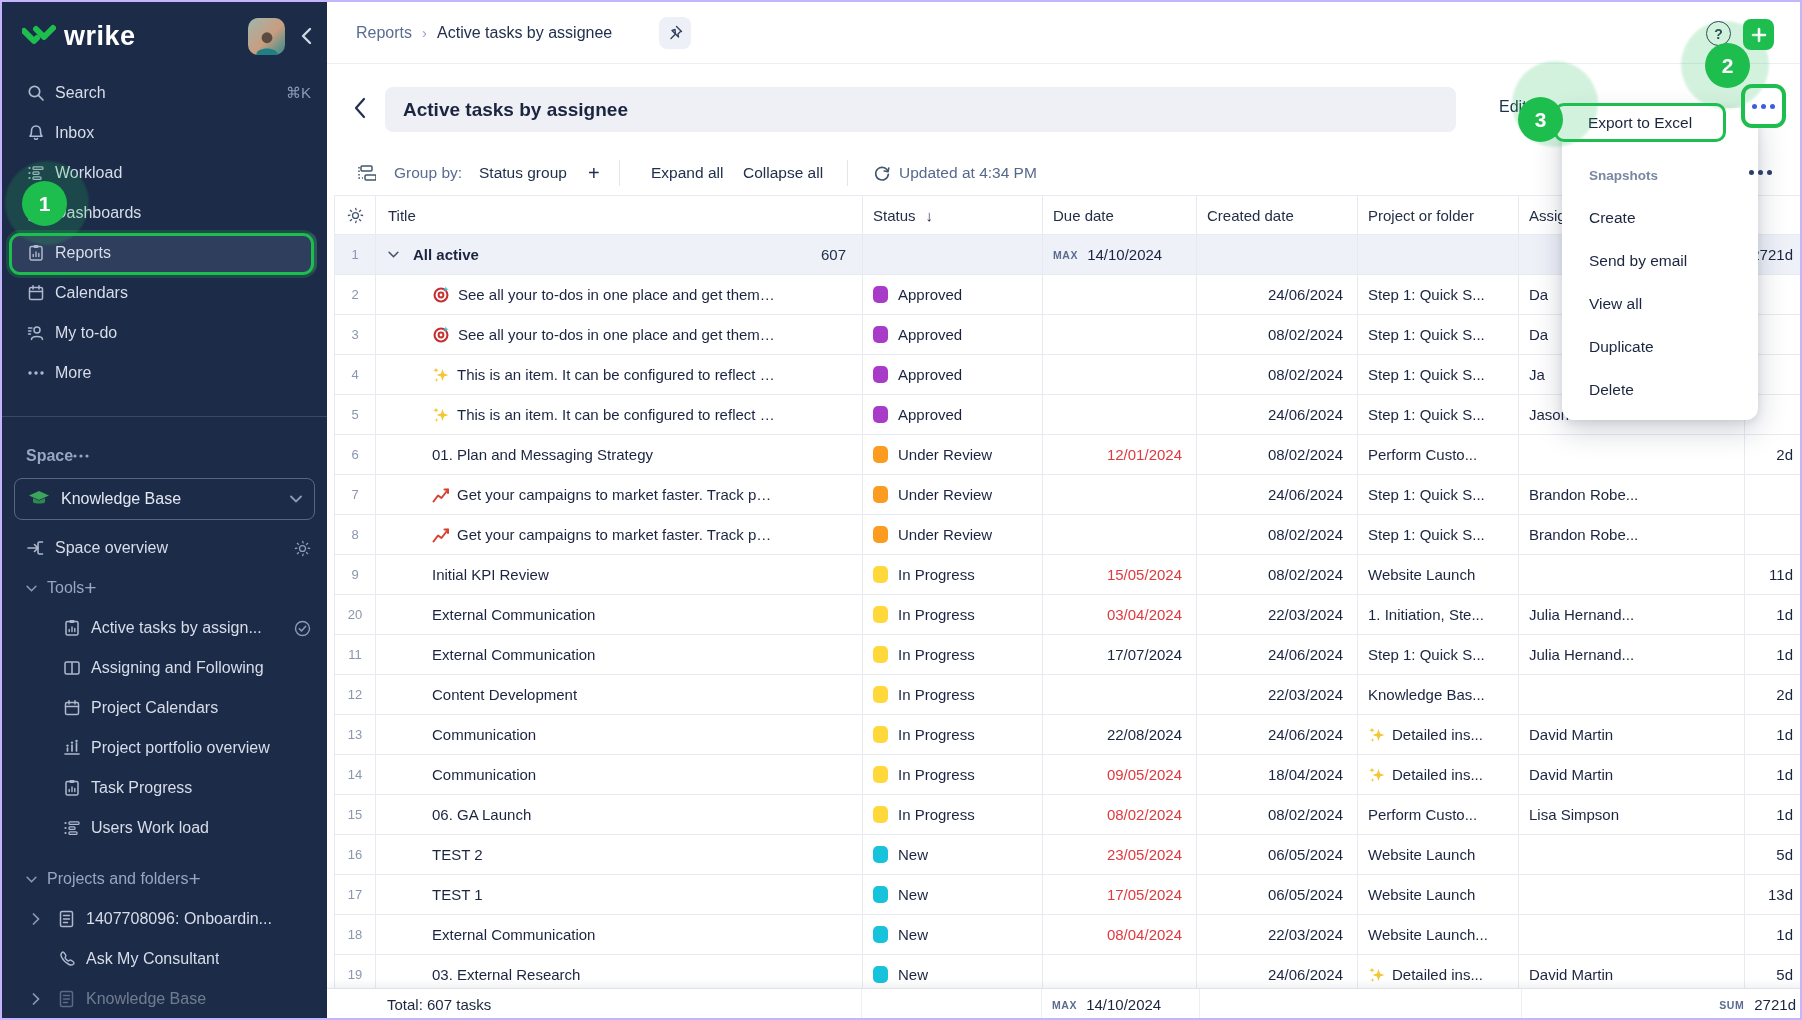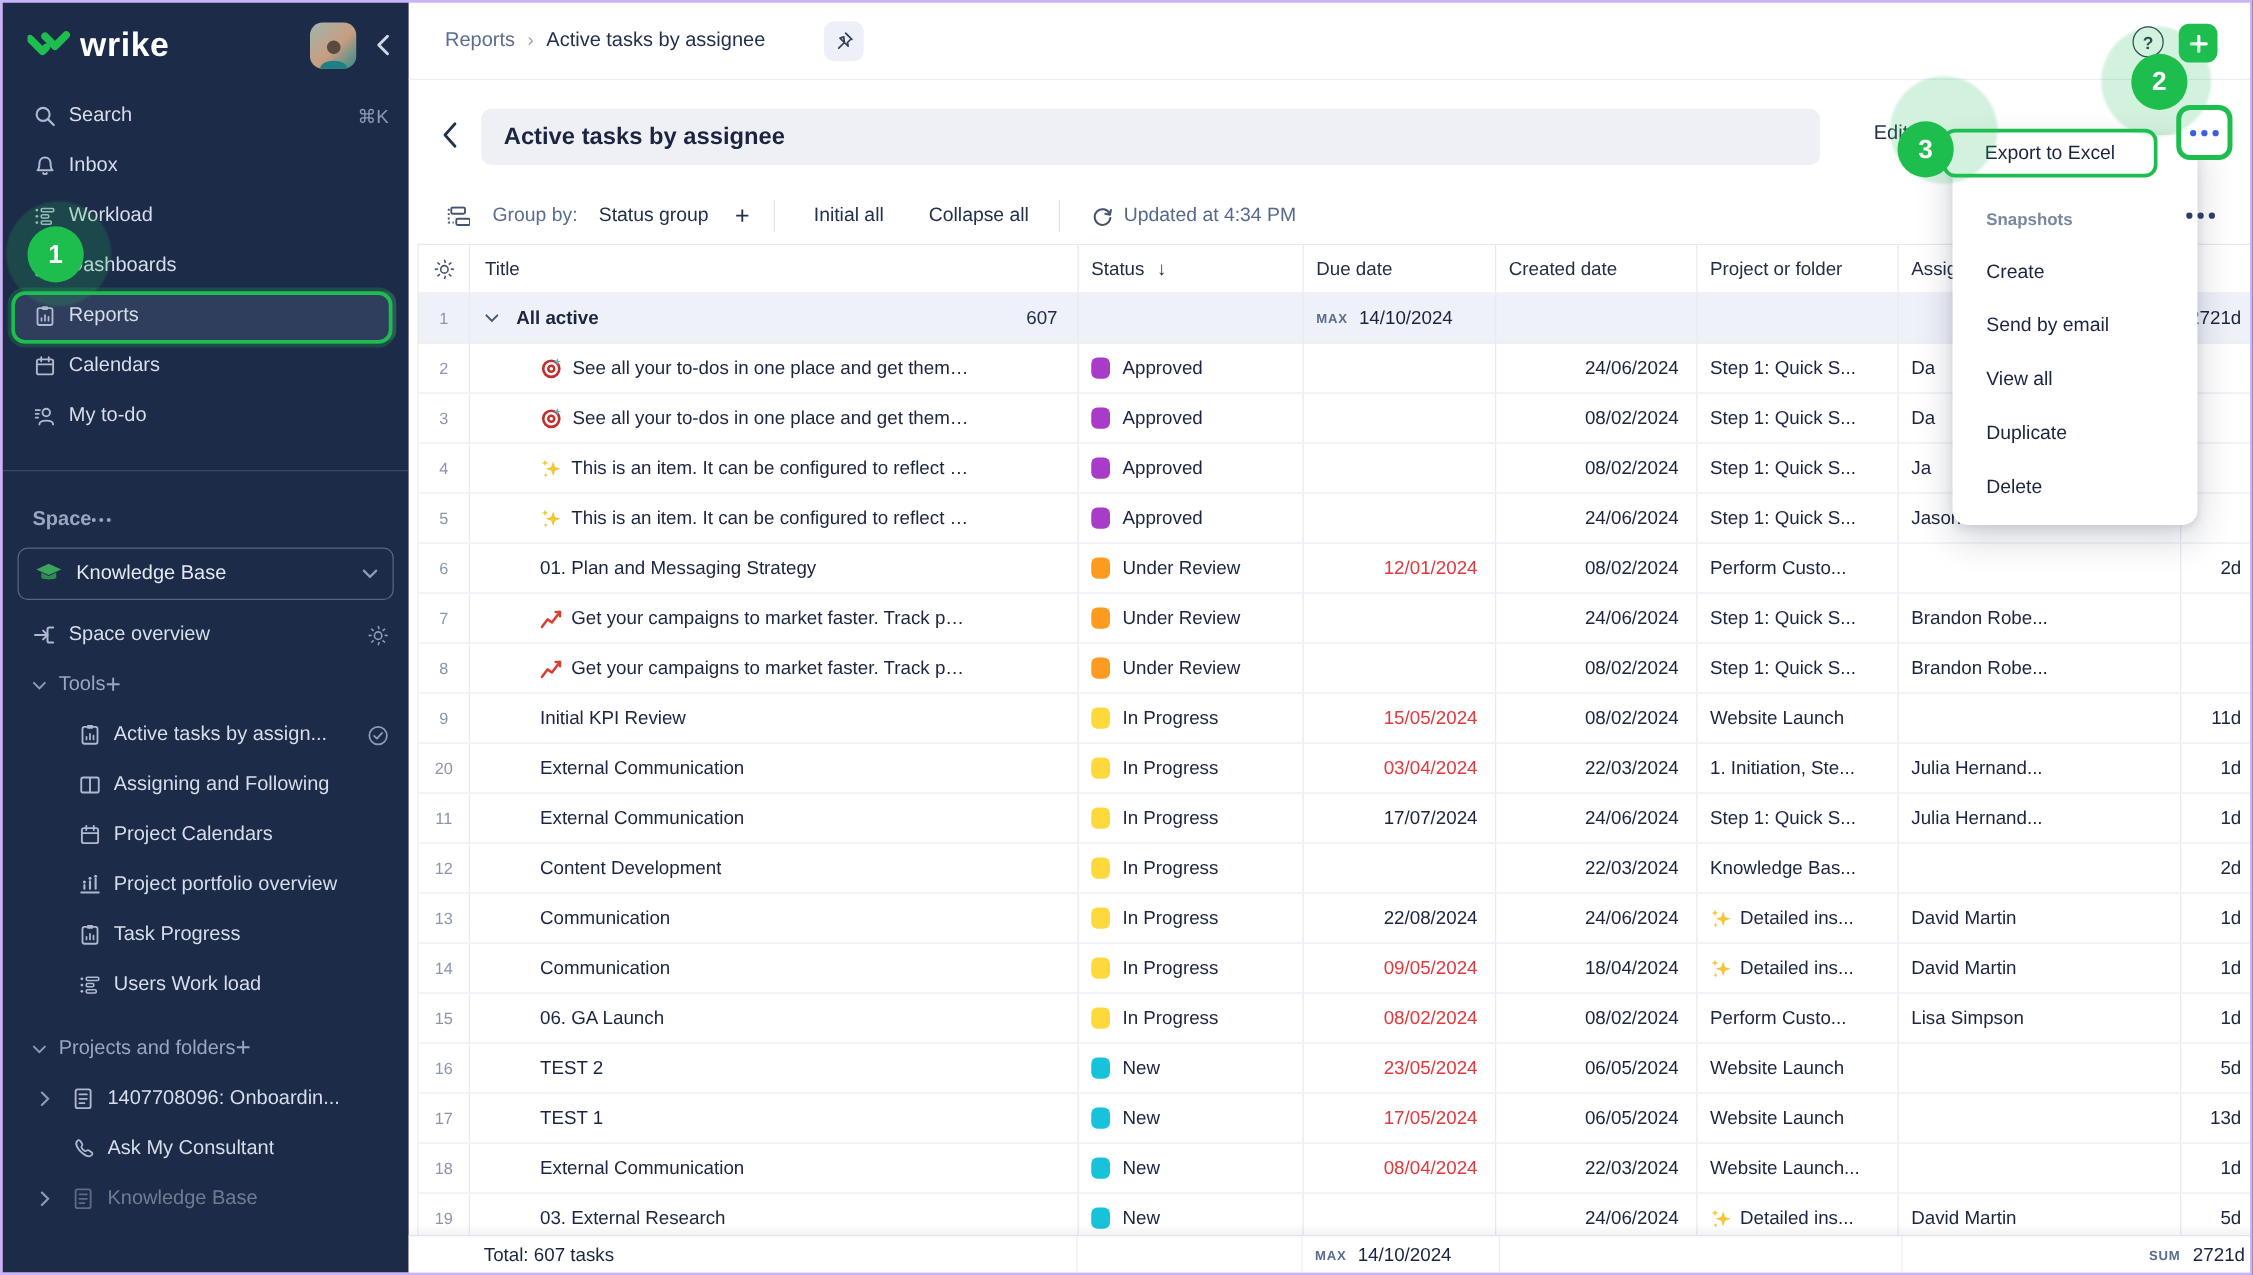--- a/index.html
+++ b/index.html
@@ -215,20 +215,30 @@
           <div class="sb-row">
             <span class="ic">
               <svg width="18" height="18" viewBox="0 0 18 18">
                 <circle cx="10" cy="6" r="3" stroke="currentColor" stroke-width="1.5" fill="none"></circle>
                 <path d="M4.5 15.5 C4.5 11.5 15.5 11.5 15.5 15.5" stroke="currentColor" stroke-width="1.5" fill="none" stroke-linecap="round"></path>
                 <path d="M1.5 4 H5 M1.5 7 H4 M1.5 10 H3.5" stroke="currentColor" stroke-width="1.4" stroke-linecap="round"></path>
               </svg>
             </span>
             <span class="lbl">My to-do</span>
           </div>
+          <div class="sb-row">
+            <span class="ic">
+              <svg width="18" height="4" viewBox="0 0 18 4">
+                <circle cx="3" cy="2" r="1.7" fill="currentColor"></circle>
+                <circle cx="9" cy="2" r="1.7" fill="currentColor"></circle>
+                <circle cx="15" cy="2" r="1.7" fill="currentColor"></circle>
+              </svg>
+            </span>
+            <span class="lbl">More</span>
+          </div>
         </div>
       <div class="sb-divider"></div>
 
       <div class="sb-section sb-space-label">
         <span>Space</span>
         <span class="right">
           <svg width="16" height="4" viewBox="0 0 16 4">
               <circle cx="2" cy="2" r="1.6" fill="currentColor"></circle>
               <circle cx="8" cy="2" r="1.6" fill="currentColor"></circle>
               <circle cx="14" cy="2" r="1.6" fill="currentColor"></circle>
@@ -442,21 +452,21 @@
         <svg width="19" height="17" viewBox="0 0 19 17">
             <rect x="4" y="1" width="11" height="5" rx="1.2" stroke="currentColor" stroke-width="1.5" fill="none"></rect>
             <rect x="8" y="10" width="11" height="5" rx="1.2" stroke="currentColor" stroke-width="1.5" fill="none"></rect>
             <path d="M2 2 V13 H6" stroke="currentColor" stroke-width="1.5" fill="none" stroke-dasharray="1.5 2"></path>
           </svg>
       </span>
       <span class="tb-grouplabel">Group by:</span>
       <span class="tb-groupvalue">Status group</span>
       <span class="tb-plus">+</span>
       <span class="tb-div1"></span>
-      <span class="tb-expand">Initial all</span>
+      <span class="tb-expand">Expand all</span>
       <span class="tb-collapse">Collapse all</span>
       <span class="tb-div2"></span>
       <span class="tb-refresh">
         <svg width="18" height="18" viewBox="0 0 20 20">
             <path d="M16.5 8 A7 7 0 1 0 17 11.5" stroke="currentColor" stroke-width="1.8" fill="none" stroke-linecap="round"></path>
             <path d="M17.5 4.5 L16.6 8.6 L12.5 7.7" stroke="currentColor" stroke-width="1.8" fill="none" stroke-linecap="round" stroke-linejoin="round"></path>
           </svg>
       </span>
       <span class="tb-updated">Updated at 4:34 PM</span>
       <span class="tb-dots">

